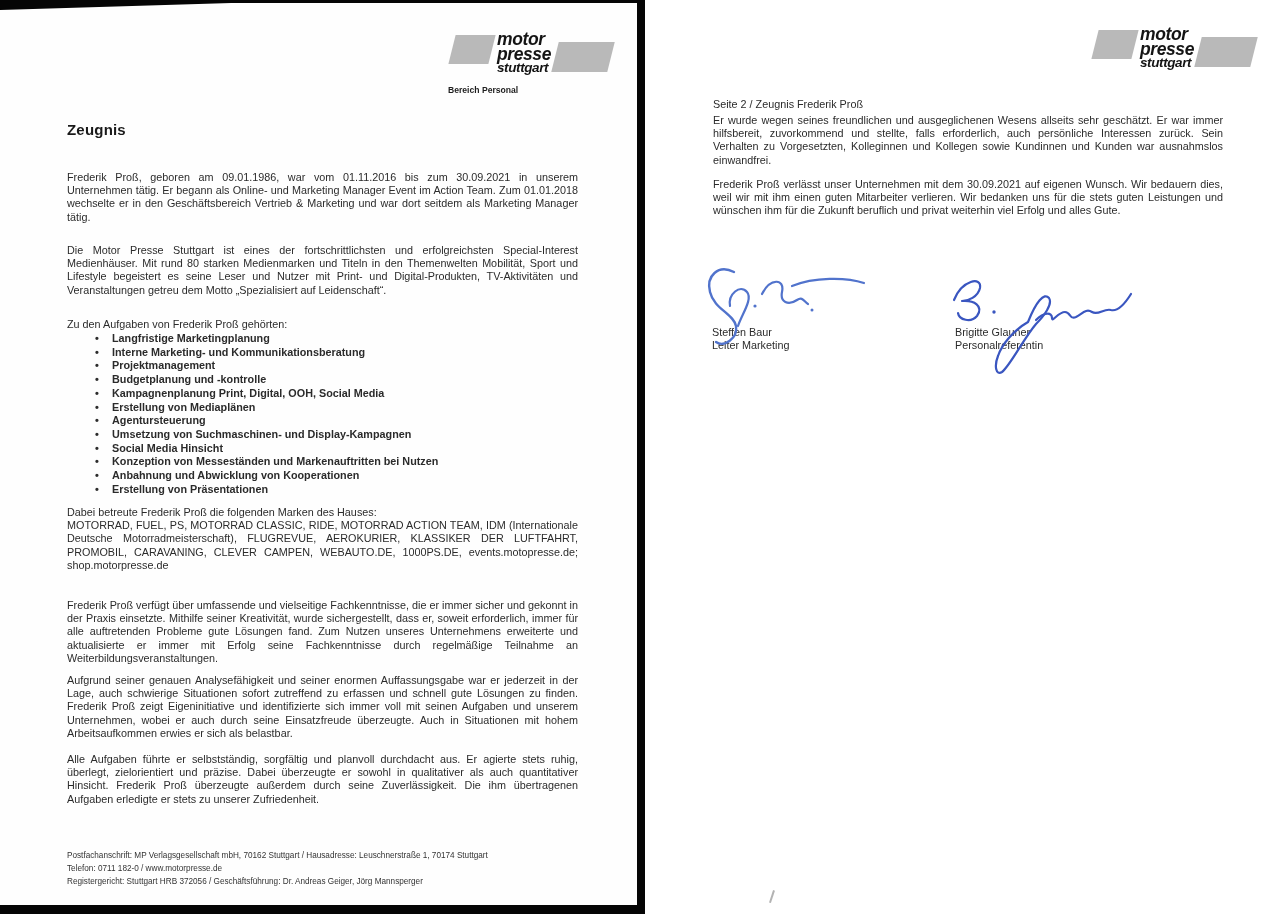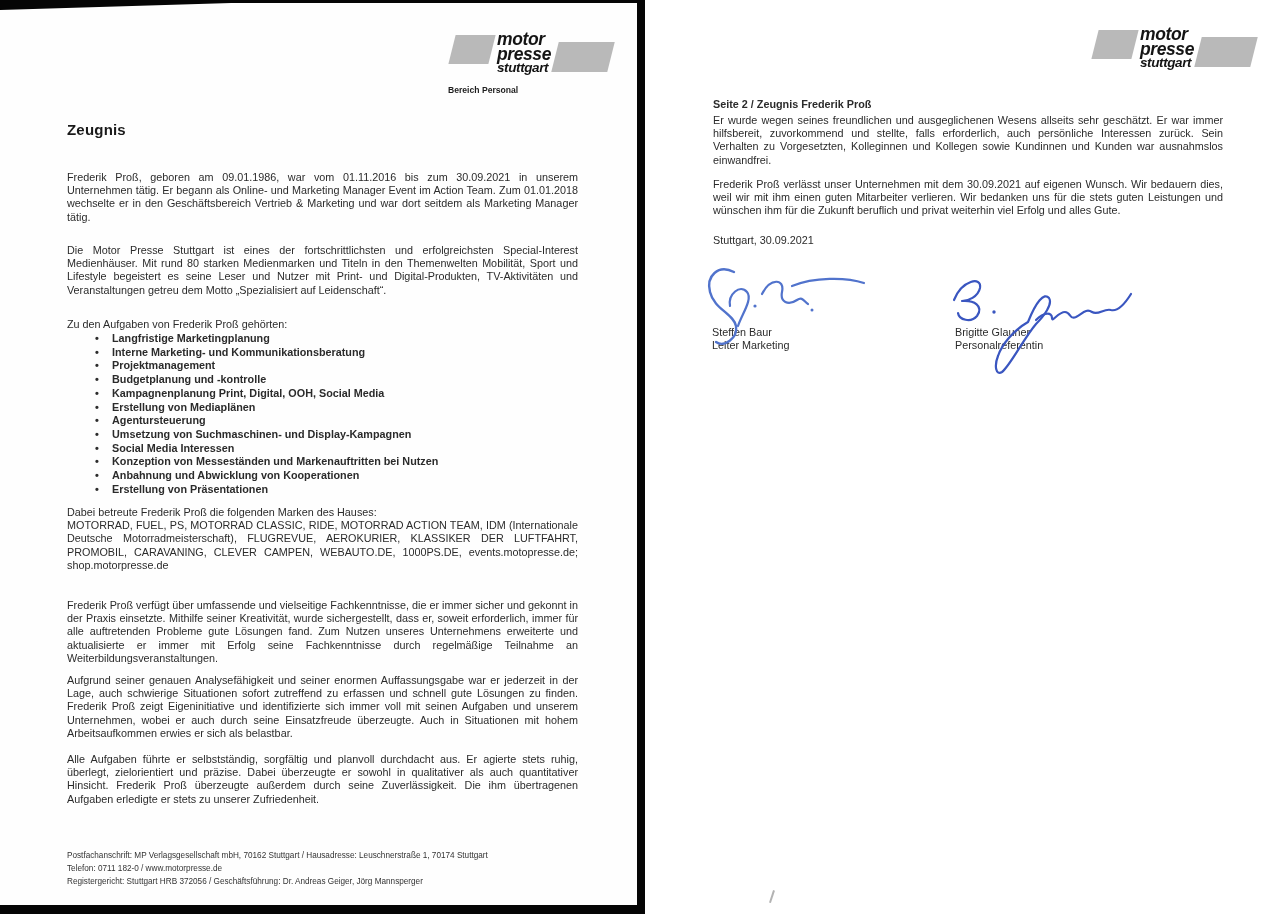--- a/index.html
+++ b/index.html
@@ -79,21 +79,21 @@
 
       <ul class="block tasks" style="left:67px; top:329px; width:511px;">
         <li>Langfristige Marketingplanung</li>
         <li>Interne Marketing- und Kommunikationsberatung</li>
         <li>Projektmanagement</li>
         <li>Budgetplanung und -kontrolle</li>
         <li>Kampagnenplanung Print, Digital, OOH, Social Media</li>
         <li>Erstellung von Mediaplänen</li>
         <li>Agentursteuerung</li>
         <li>Umsetzung von Suchmaschinen- und Display-Kampagnen</li>
-        <li>Social Media Interessen</li>
+        <li>Social Media Hinsicht</li>
         <li>Konzeption von Messeständen und Markenauftritten bei Nutzen</li>
         <li>Anbahnung und Abwicklung von Kooperationen</li>
         <li>Erstellung von Präsentationen</li>
       </ul>
 
       <div class="block" style="left:67px; top:503px; width:511px;">
         <div class="t t-left">Dabei betreute Frederik Proß die folgenden Marken des Hauses:</div>
         <div class="t">MOTORRAD, FUEL, PS, MOTORRAD CLASSIC, RIDE, MOTORRAD ACTION TEAM, IDM (Internationale Deutsche Motorradmeisterschaft), FLUGREVUE, AEROKURIER, KLASSIKER DER LUFTFAHRT, PROMOBIL, CARAVANING, CLEVER CAMPEN, WEBAUTO.DE, 1000PS.DE, events.motopresse.de; shop.motorpresse.de</div>
       </div>
 
@@ -118,27 +118,26 @@
     <div class="block logo" style="left:450px; top:27px;">
       <span class="bar bar-l"></span>
       <span class="words">
         <span class="w w1">motor</span>
         <span class="w w2">presse</span>
         <span class="w w3">stuttgart</span>
       </span>
       <span class="bar bar-r"></span>
     </div>
 
-    <div class="block t t-left" style="left:68px; top:98px; width:510px;font-weight:bold;">Seite 2 / Zeugnis Frederik Proß</div>
+    <div class="block t t-left" style="left:68px; top:98px; width:510px;">Seite 2 / Zeugnis Frederik Proß</div>
 
     <div class="block t" style="left:68px; top:114px; width:510px;">Er wurde wegen seines freundlichen und ausgeglichenen Wesens allseits sehr geschätzt. Er war immer hilfsbereit, zuvorkommend und stellte, falls erforderlich, auch persönliche Interessen zurück. Sein Verhalten zu Vorgesetzten, Kolleginnen und Kollegen sowie Kundinnen und Kunden war ausnahmslos einwandfrei.</div>
 
     <div class="block t" style="left:68px; top:178px; width:510px;">Frederik Proß verlässt unser Unternehmen mit dem 30.09.2021 auf eigenen Wunsch. Wir bedauern dies, weil wir mit ihm einen guten Mitarbeiter verlieren. Wir bedanken uns für die stets guten Leistungen und wünschen ihm für die Zukunft beruflich und privat weiterhin viel Erfolg und alles Gute.</div>
 
-    <div class="block t t-left" style="left:68px; top:234px; width:510px;">Stuttgart, 30.09.2021</div>
 
     <div class="block" style="left:67px; top:326px;">
       <div class="signer-name">Steffen Baur</div>
       <div class="signer-title">Leiter Marketing</div>
     </div>
     <svg class="sig-svg" style="left:55px; top:262px;" width="175" height="92" viewBox="0 0 175 92">
       <path class="sig-stroke sig-left" stroke-width="2.4" d="M34,10 C18,2 6,14 10,30 C14,47 34,52 36,64 C38,76 24,86 16,80"></path>
       <path class="sig-stroke sig-left" stroke-width="2.2" d="M30,44 C28,32 40,22 47,30 C53,37 42,52 38,64"></path>
       <path class="sig-stroke sig-left" stroke-width="2.2" d="M62,32 C70,16 85,16 82,30 C80,40 88,44 97,38 C103,34 104,40 108,42"></path>
       <path class="sig-stroke sig-left" stroke-width="2.2" d="M92,24 C114,15 146,15 164,21"></path>

